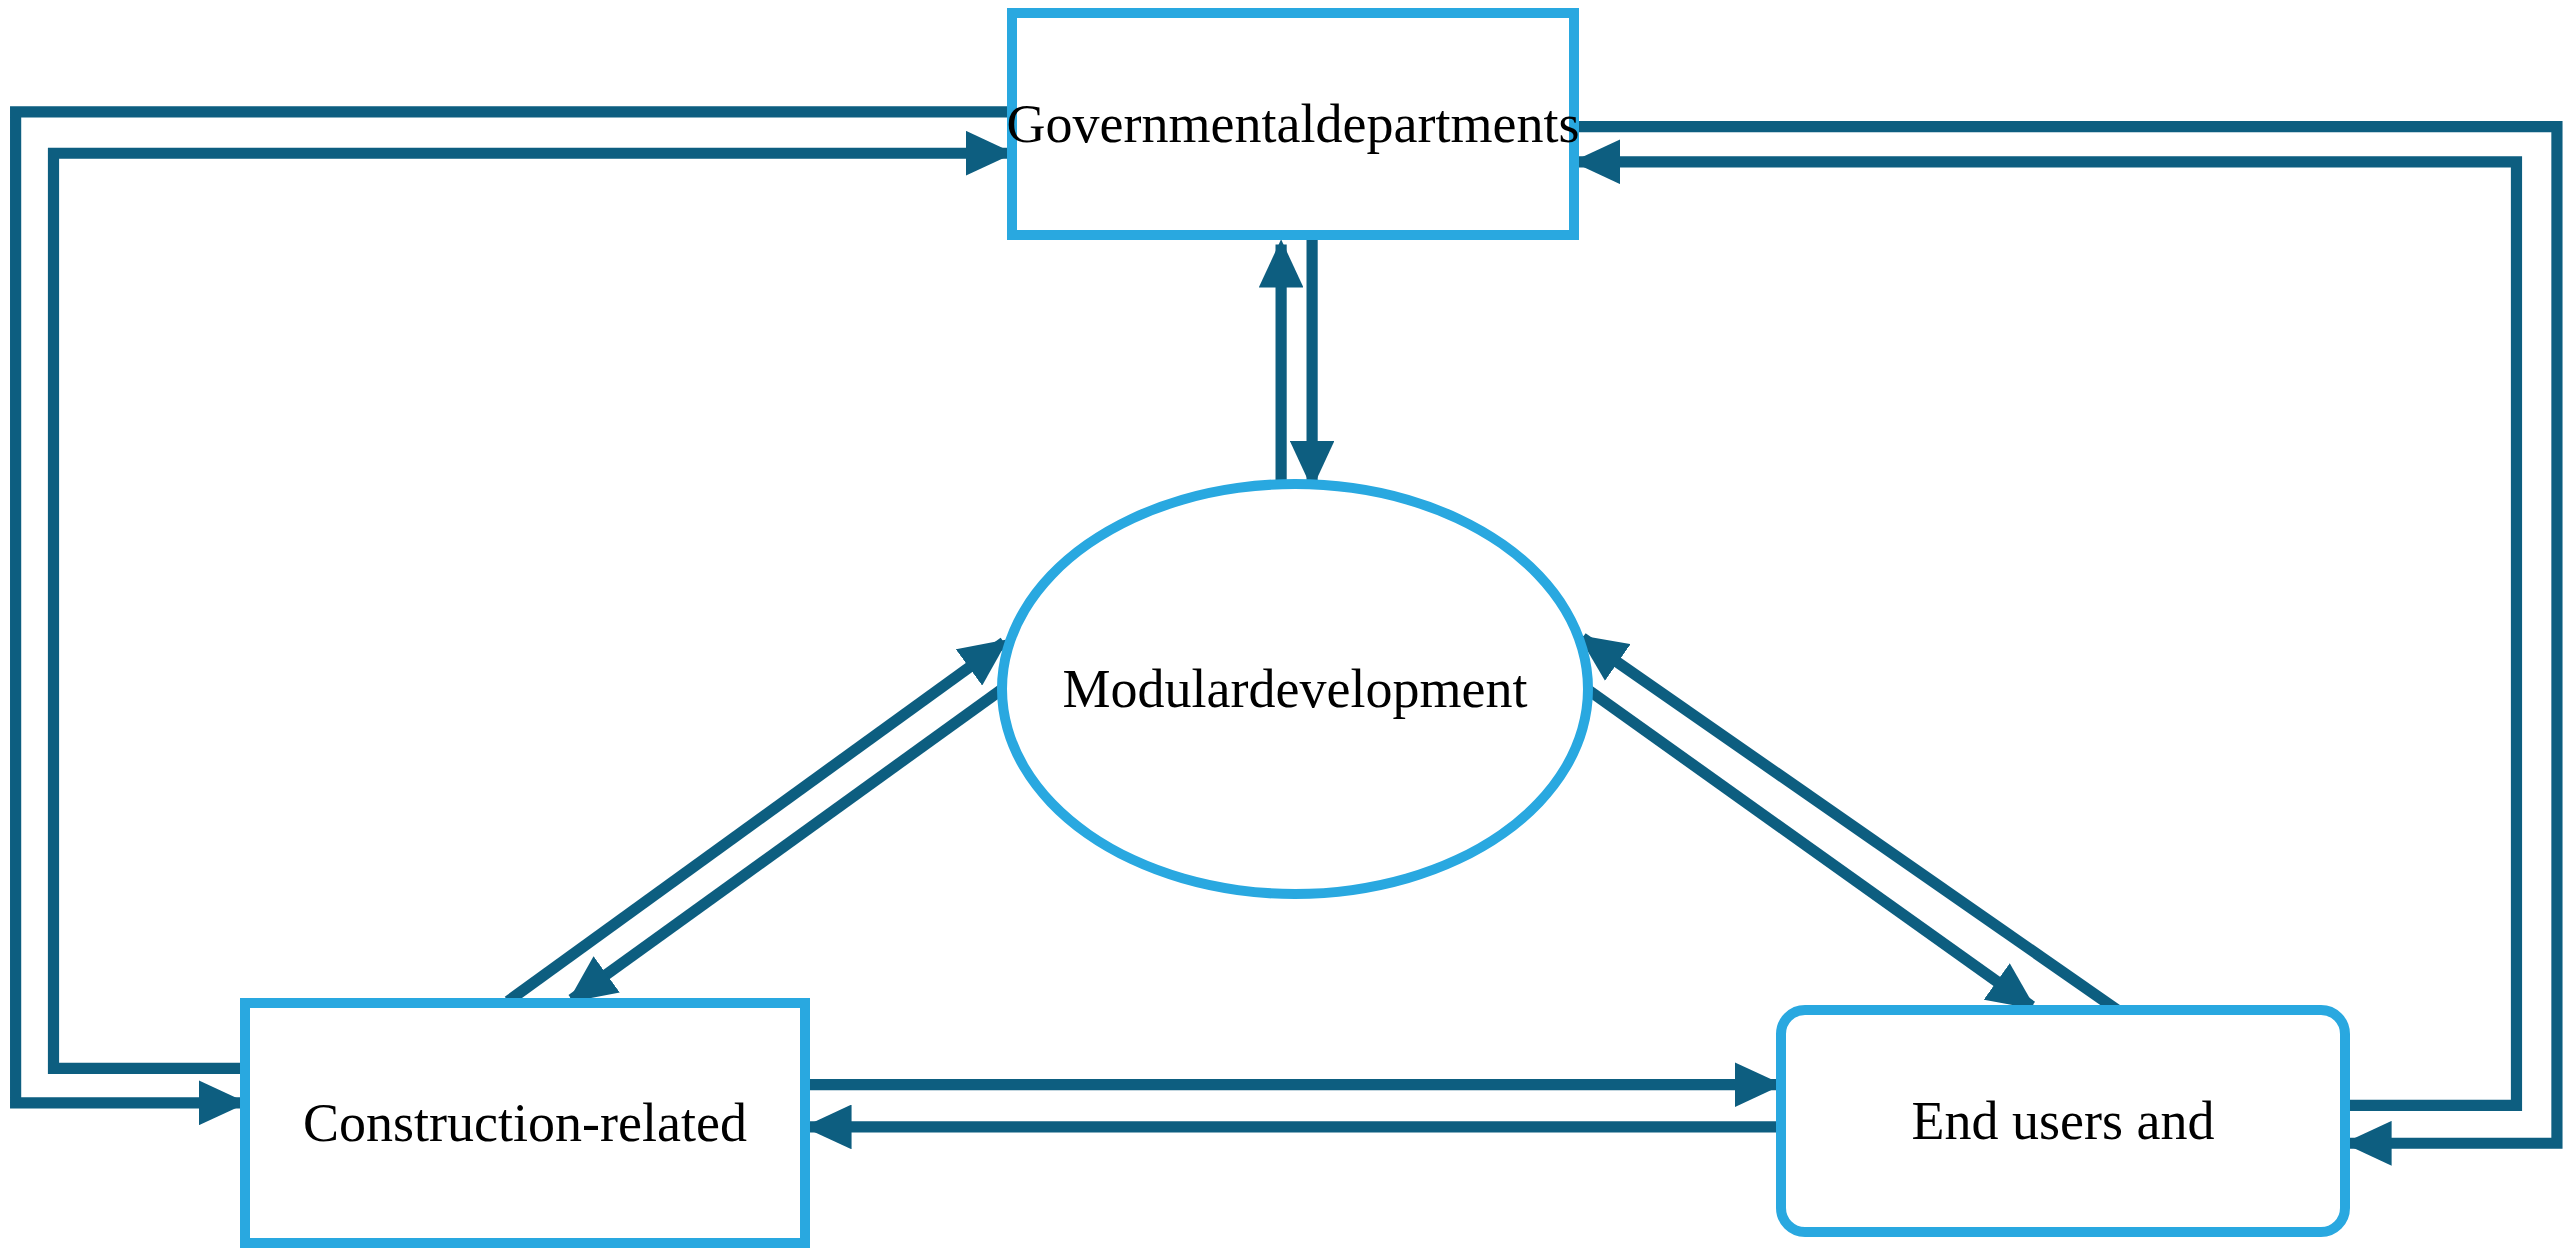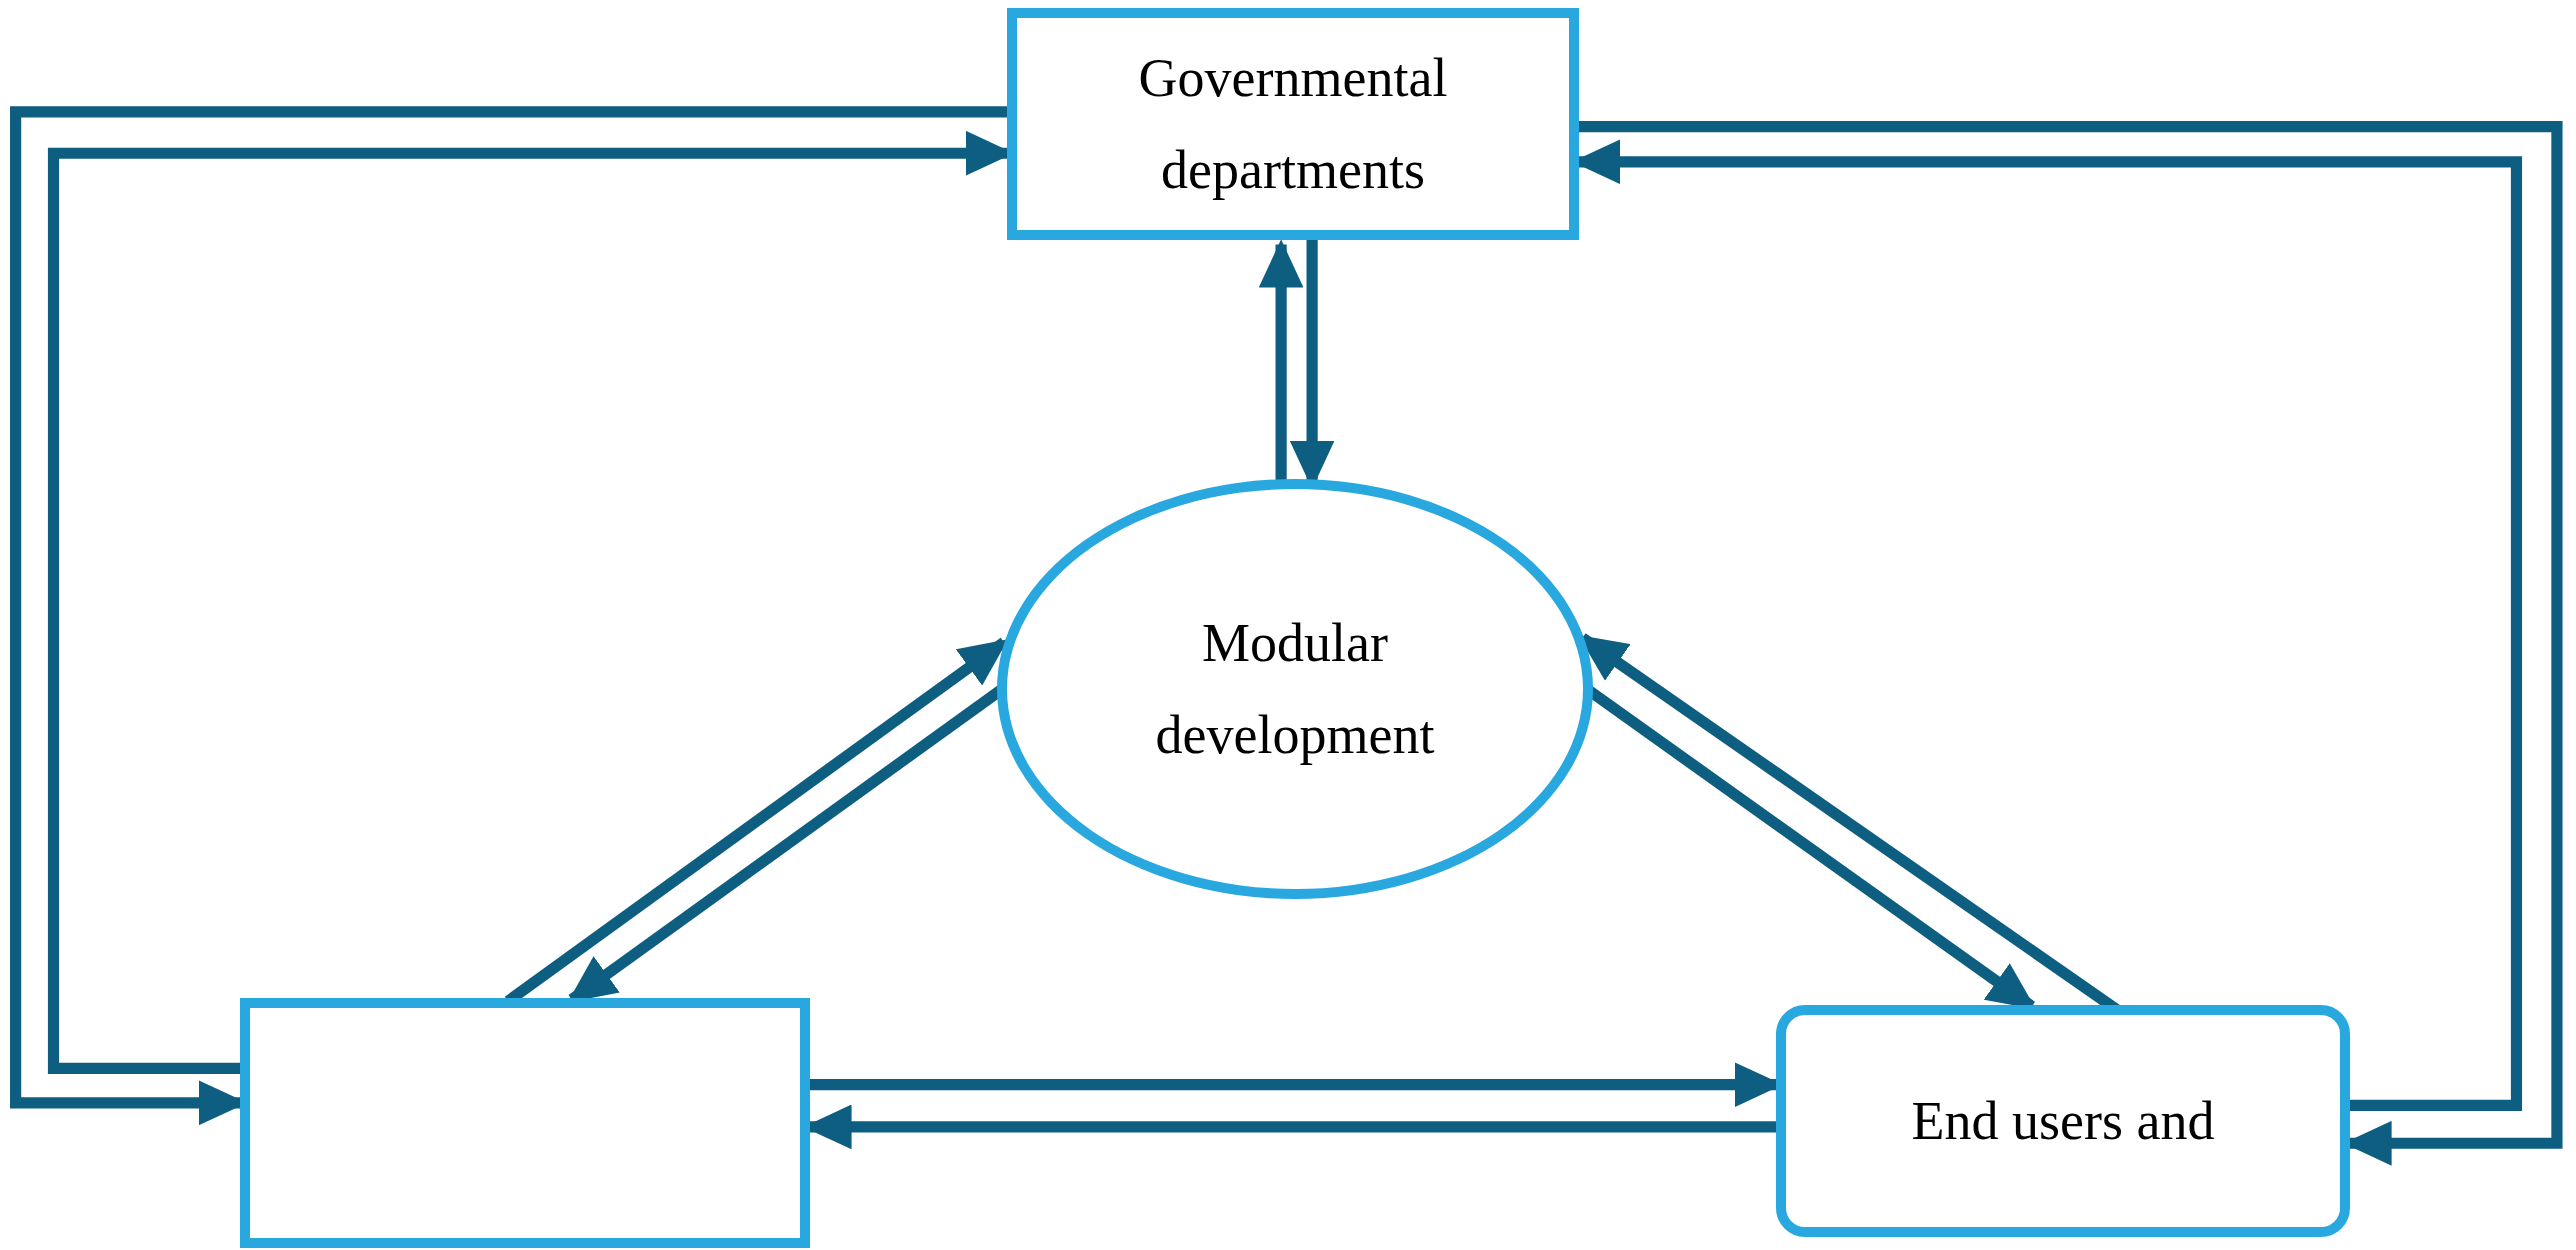--- a/index.html
+++ b/index.html
@@ -8,21 +8,21 @@
     --text:#000000;
     --bg:#ffffff;
   }
   *{margin:0;padding:0;box-sizing:border-box;}
   html,body{width:2576px;height:1250px;background:var(--bg);overflow:hidden;}
   .stage{position:relative;width:2576px;height:1250px;background:var(--bg);
          font-family:"Liberation Serif","DejaVu Serif",serif;color:var(--text);}
   svg.connectors{position:absolute;left:0;top:0;width:2576px;height:1250px;}
   svg.connectors path{stroke:var(--arrow);stroke-width:13;fill:none;}
   svg.connectors marker path{fill:var(--arrow);stroke:none;}
-  .node{position:absolute;display:flex;flex-direction:column;justify-content:center;
+  .node{position:absolute;display:flex;flex-direction:row;justify-content:center;
         align-items:center;background:#fff;border:10.3px solid var(--node-border);
         text-align:center;}
   .node .nline{font-size:54px;line-height:92px;white-space:nowrap;}
   .rect{border-radius:0;}
   .ellipse{border-radius:50%;}
   #node-governmental{left:1007px;top:7.7px;width:572px;height:232px;}
   #node-organisation{left:240px;top:998px;width:570px;height:250px;}
   #node-endusers{left:1776px;top:1005px;width:574px;height:232px;border-radius:29px;}
   #node-modular{left:997px;top:479px;width:596px;height:420px;}
 </style>
@@ -61,20 +61,21 @@
     <div class="nline">Governmental</div>
     <div class="nline">departments</div>
   </div>
 
   <div class="node ellipse" id="node-modular">
     <div class="nline">Modular</div>
     <div class="nline">development</div>
   </div>
 
   <div class="node rect" id="node-organisation">
+    <div class="nline">Construction-related</div>
   </div>
 
   <div class="node rect" id="node-endusers">
     <div class="nline">End users and</div>
   </div>
 
 </div>
 
 
 </body></html>

